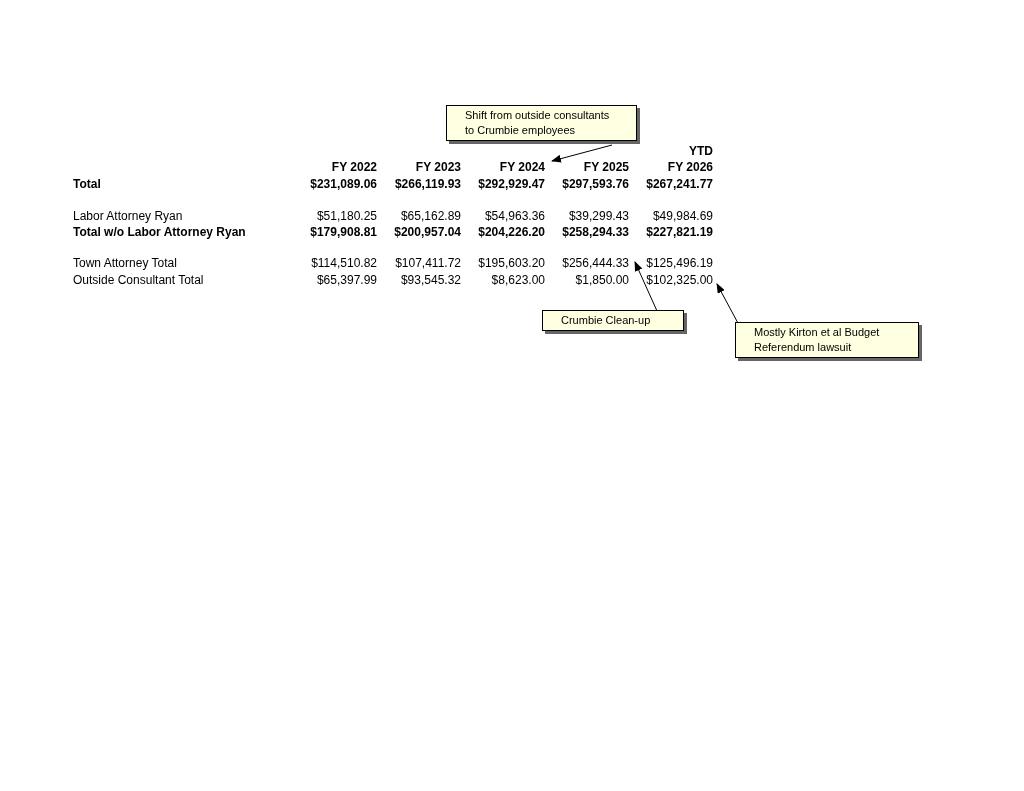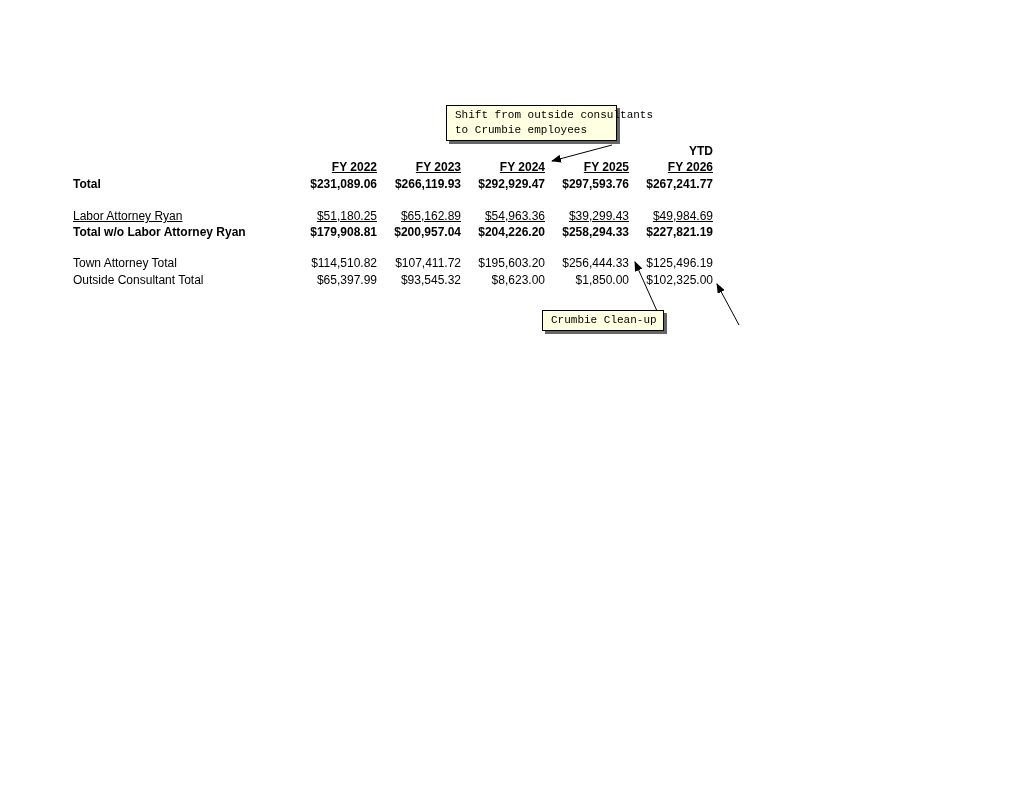--- a/index.html
+++ b/index.html
@@ -21,37 +21,36 @@
     white-space: nowrap;
   }
   .cell {
     position: absolute;
     font-size: 12px;
     line-height: 15px;
     white-space: nowrap;
   }
   .num { width: 110px; text-align: right; }
   .bold { font-weight: bold; }
-  .ul { text-decoration: underline; }
+  .ul { }
   .rowlabel { left: 73px; }
   .c0 { left: 267px; }
   .c1 { left: 351px; }
   .c2 { left: 435px; }
   .c3 { left: 519px; text-align: right; }
   .c4 { left: 603px; }
   .comment {
     position: absolute;
     background: #ffffe1;
     border: 1.5px solid #000000;
     box-shadow: 3px 3px 0 rgba(0,0,0,0.60);
-    padding: 2px 8px;
+    padding: 2px 18px;
     font-size: 11px;
     line-height: 15px;
     z-index: 3;
-    font-family: Liberation Mono, monospace;
   }
   .comment .line { white-space: nowrap; }
   .connectors {
     position: absolute;
     left: 0; top: 0;
     z-index: 2;
     pointer-events: none;
   }
   .connectors line { stroke: #000000; stroke-width: 1; }
   .connectors path { fill: #000000; }
@@ -127,14 +126,18 @@
 
   <div class="comment" style="left:446px; top:105px; width:153px;">
     <div class="line">Shift from outside consultants</div>
     <div class="line">to Crumbie employees</div>
   </div>
 
   <div class="comment" style="left:542px; top:310px; width:104px;">
     <div class="line">Crumbie Clean-up</div>
   </div>
 
+  <div class="comment" style="left:735px; top:322px; width:146px;">
+    <div class="line">Mostly Kirton et al Budget</div>
+    <div class="line">Referendum lawsuit</div>
+  </div>
 
 </div>
 
 </body></html>

